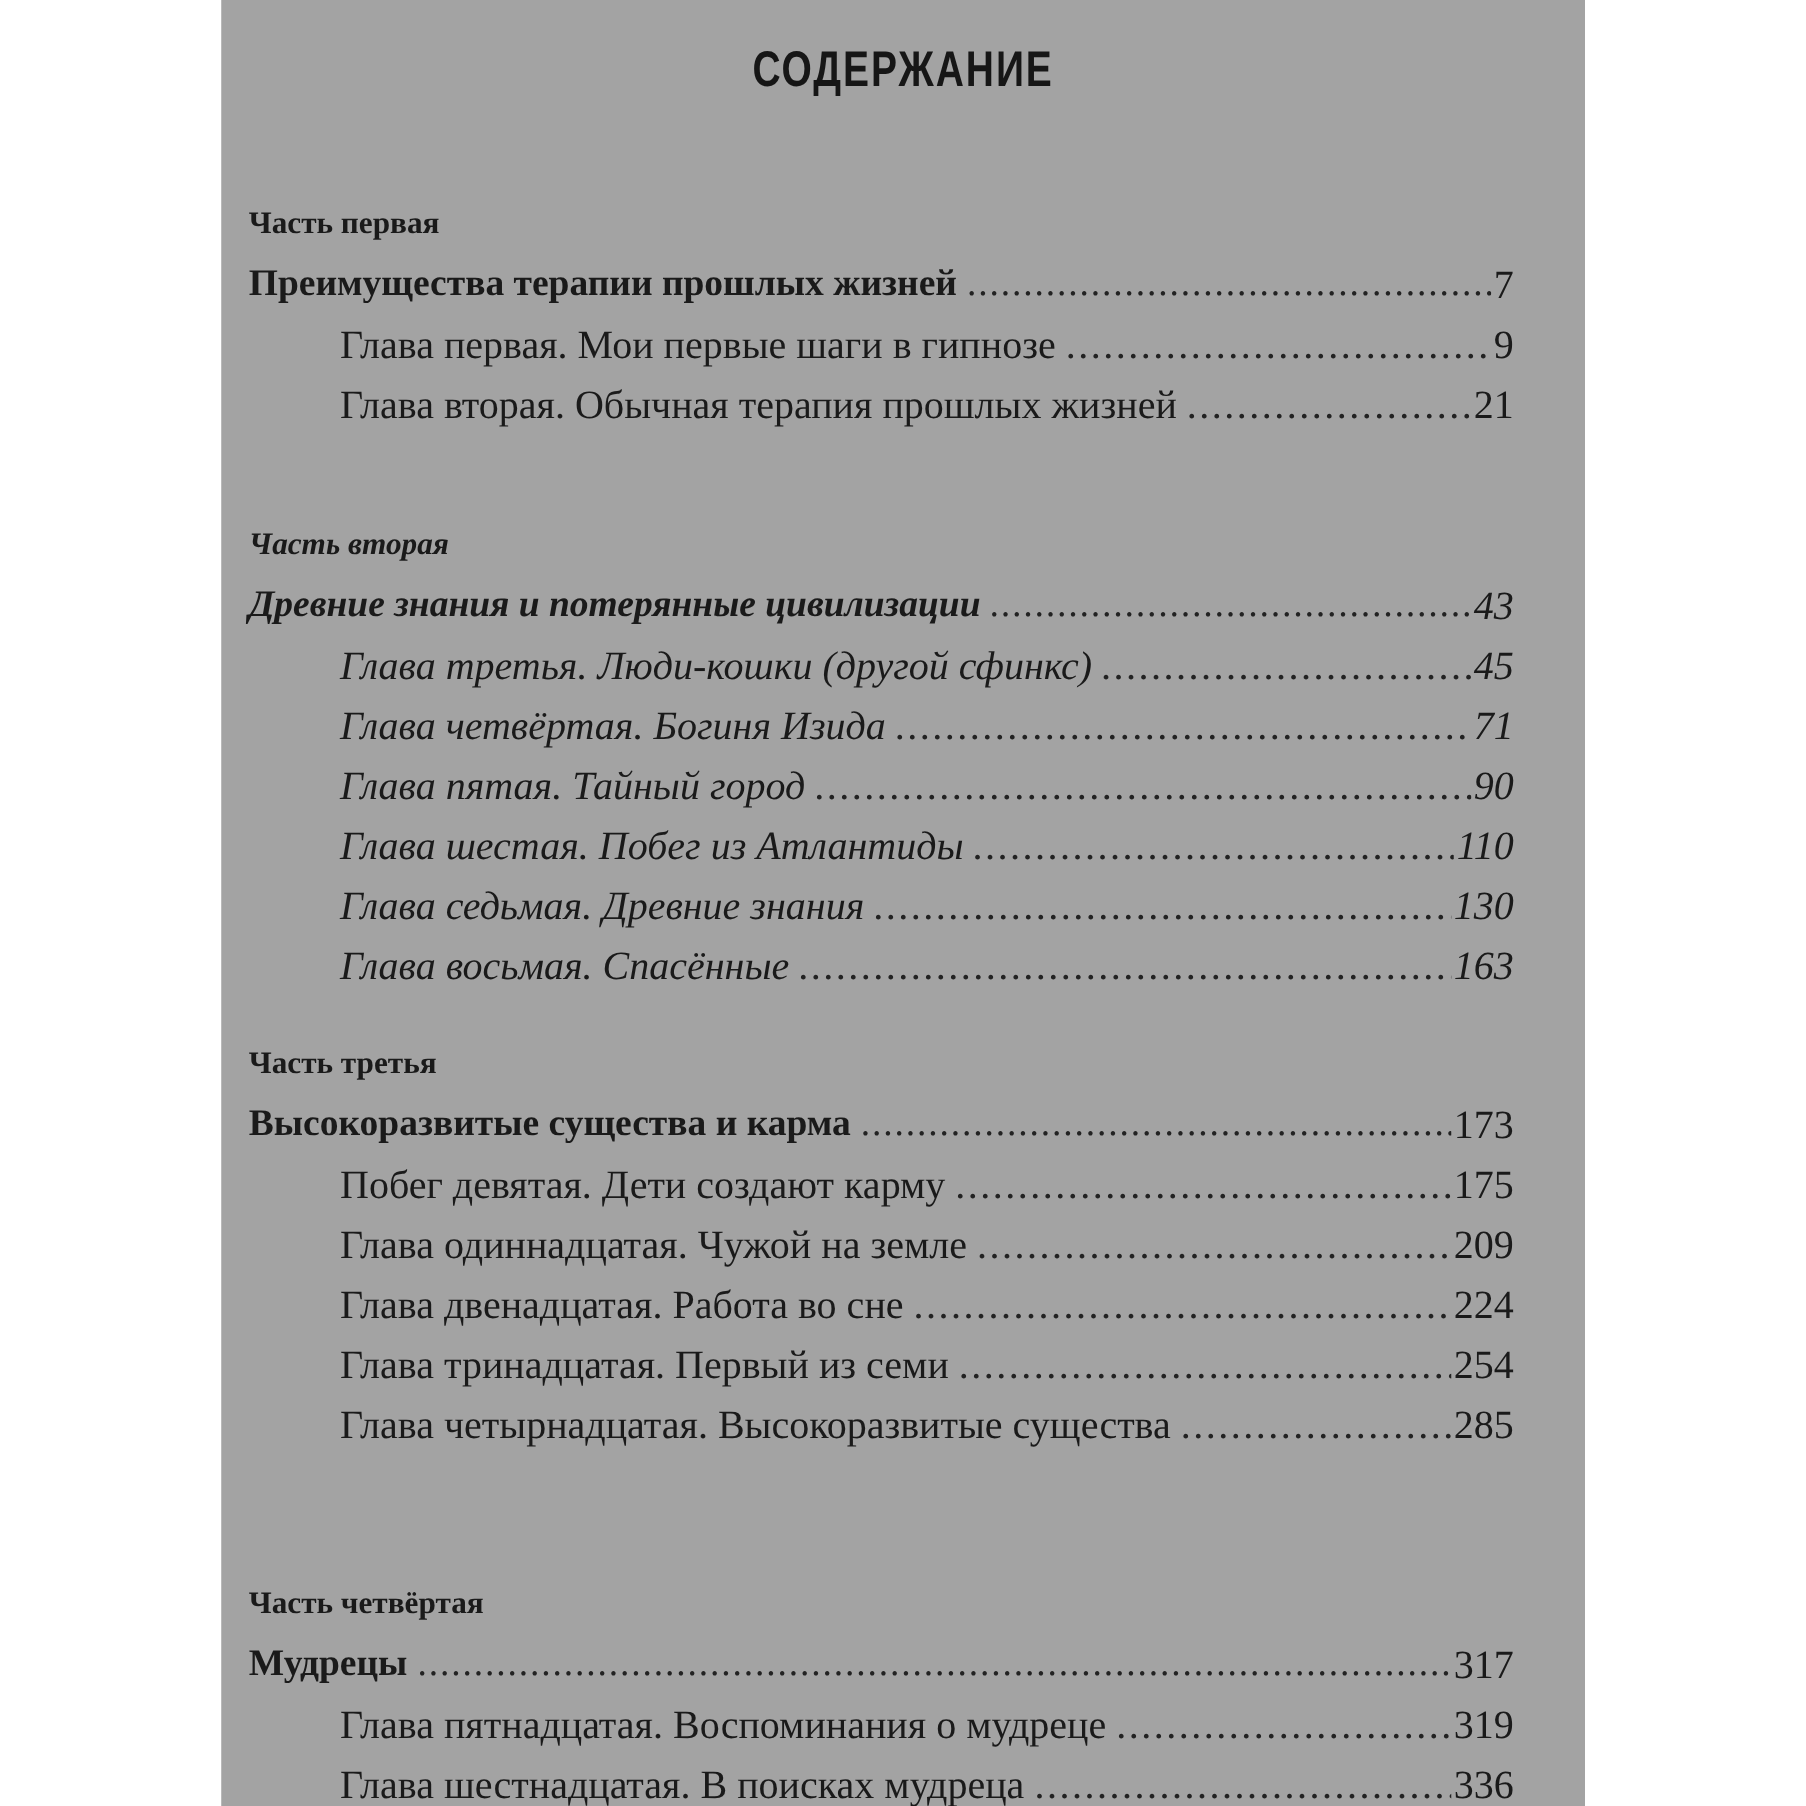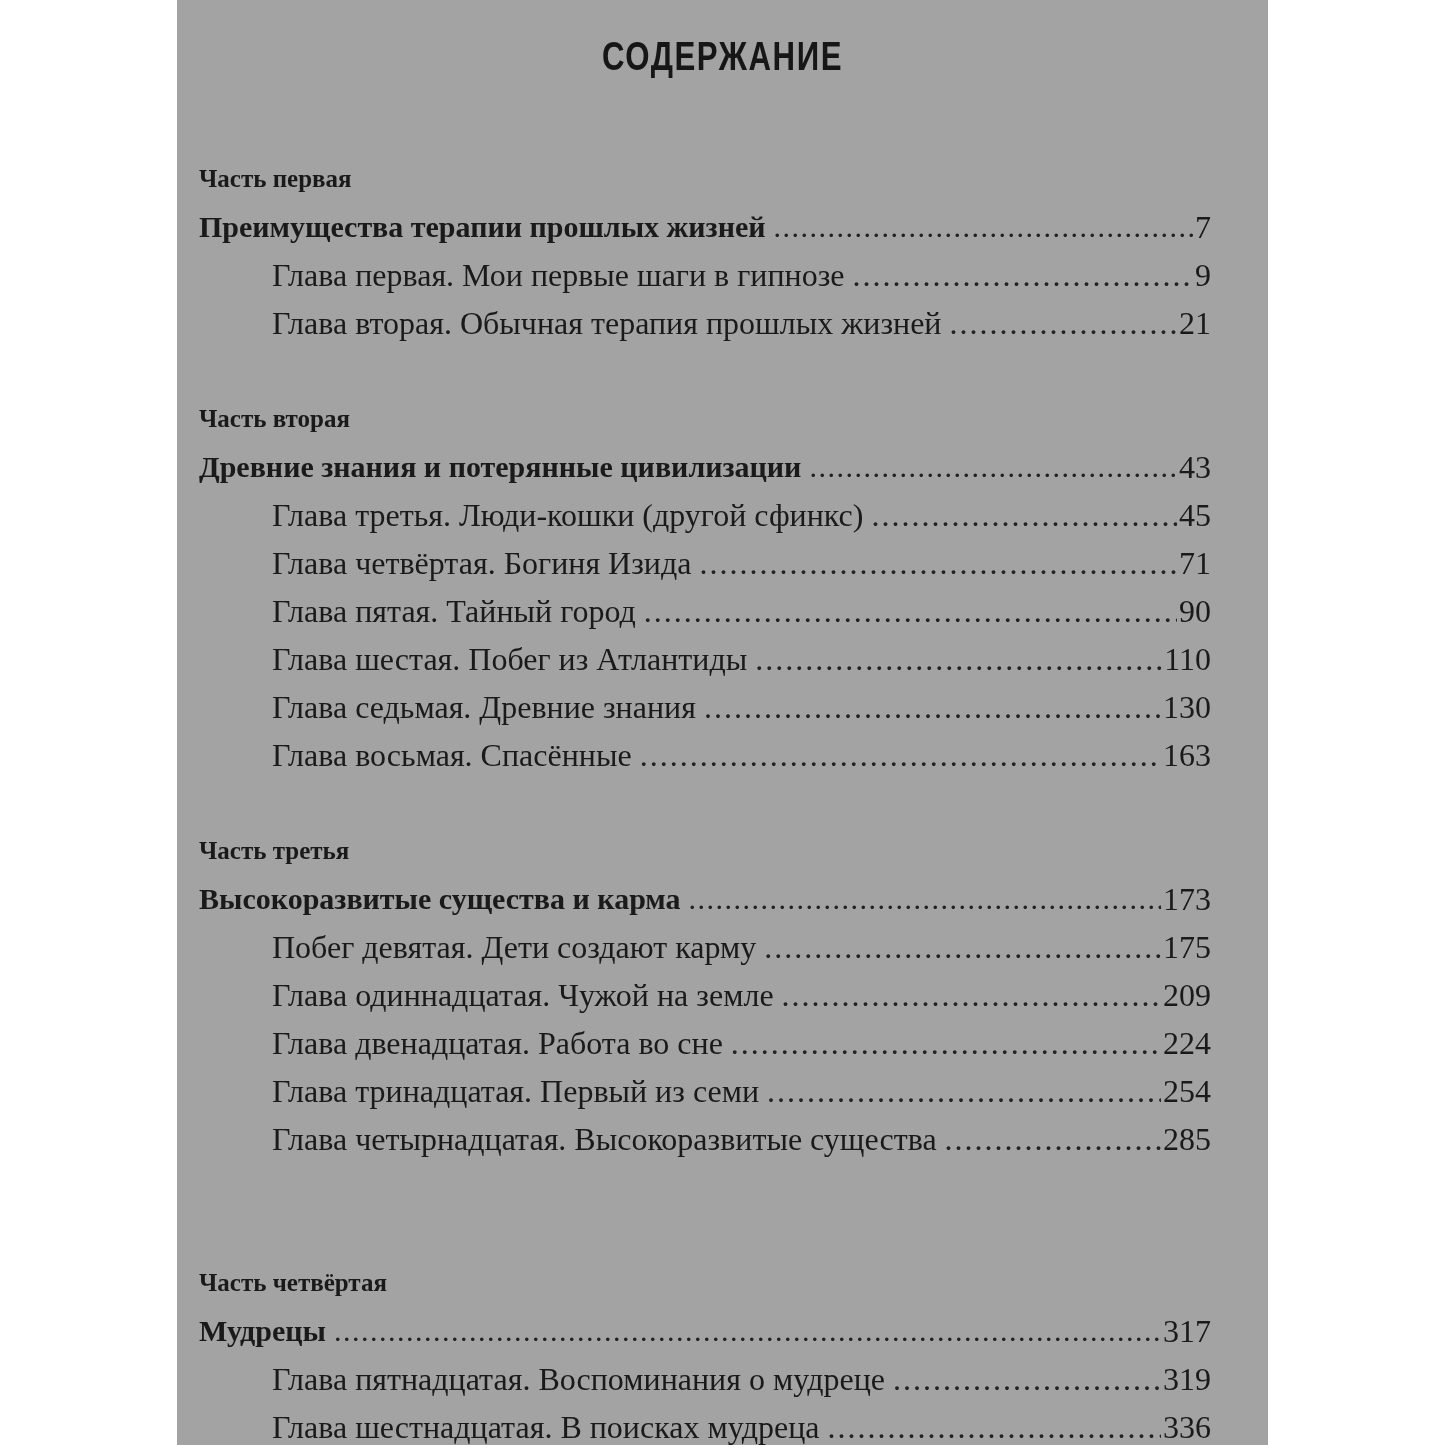--- a/index.html
+++ b/index.html
@@ -106,21 +106,21 @@
       <span class="dots"></span>
       <span class="page-num">9</span>
     </div>
     <div class="row chapter">
       <span class="text">Глава вторая. Обычная терапия прошлых жизней</span>
       <span class="dots"></span>
       <span class="page-num">21</span>
     </div>
   </div>
 
-  <div class="part" style="top:352px;">
+  <div class="part" style="top:369px;font-style:italic;">
     <div class="part-label">Часть вторая</div>
     <div class="row part-title">
       <span class="text">Древние знания и потерянные цивилизации</span>
       <span class="dots"></span>
       <span class="page-num">43</span>
     </div>
     <div class="row chapter">
       <span class="text">Глава третья. Люди-кошки (другой сфинкс)</span>
       <span class="dots"></span>
       <span class="page-num">45</span>

